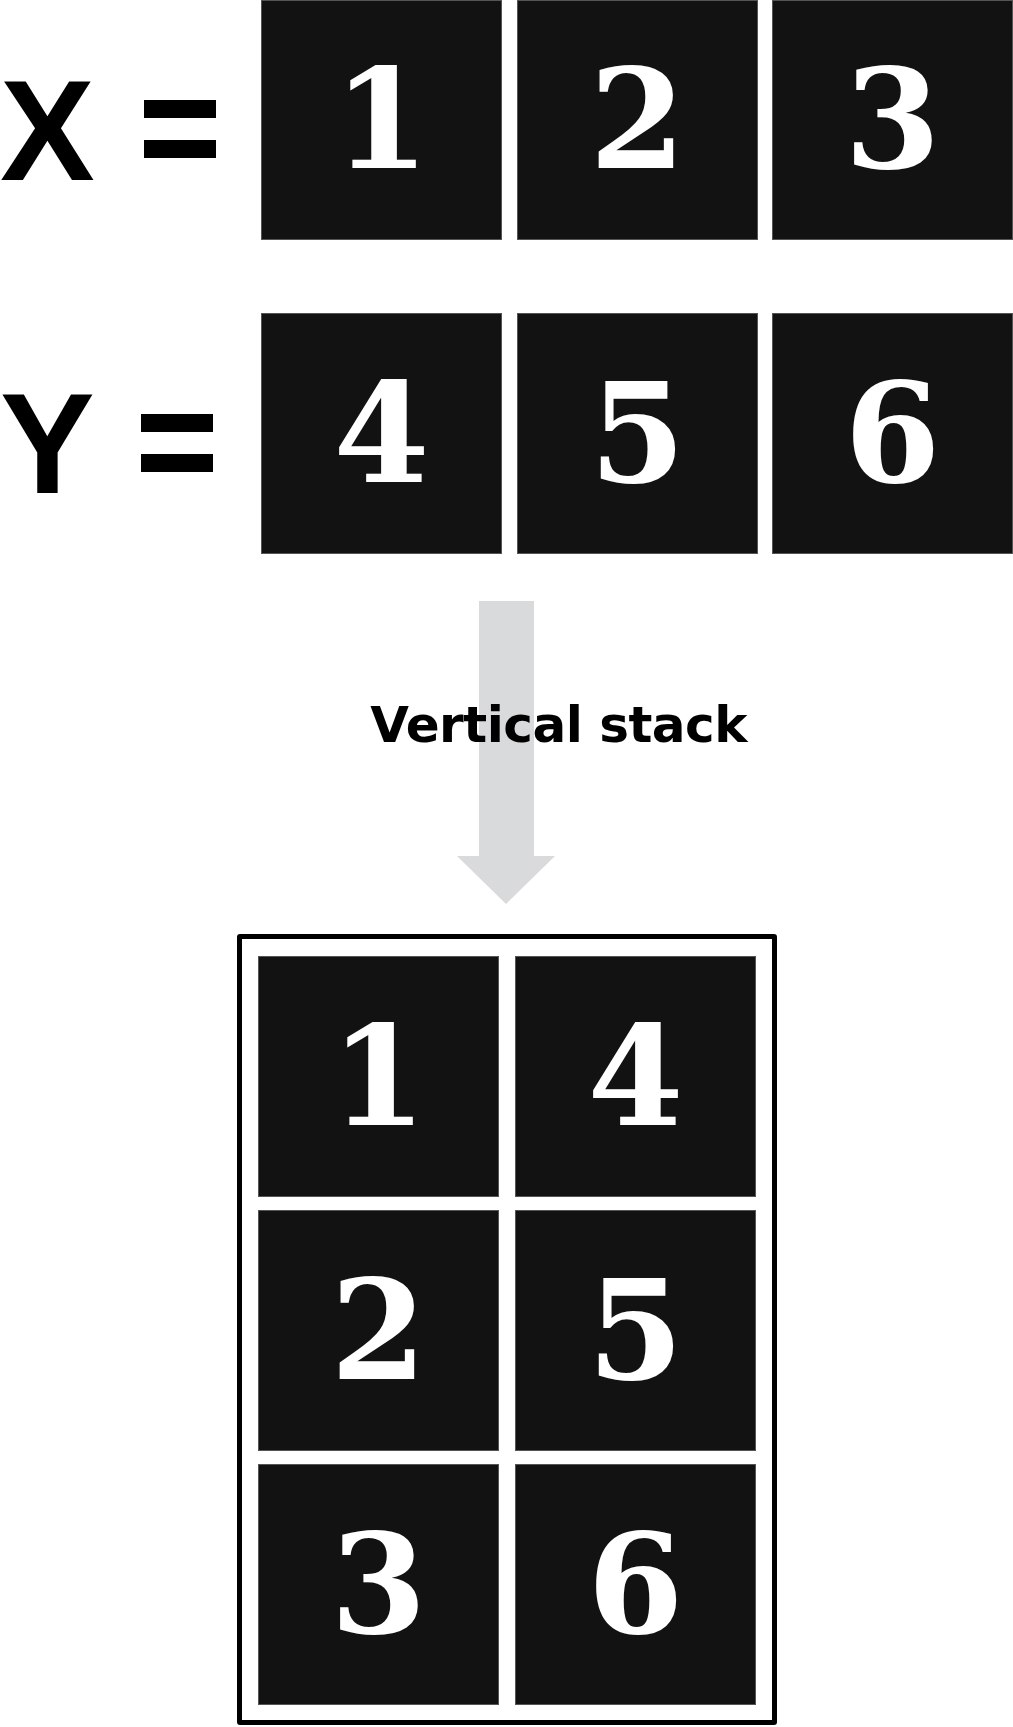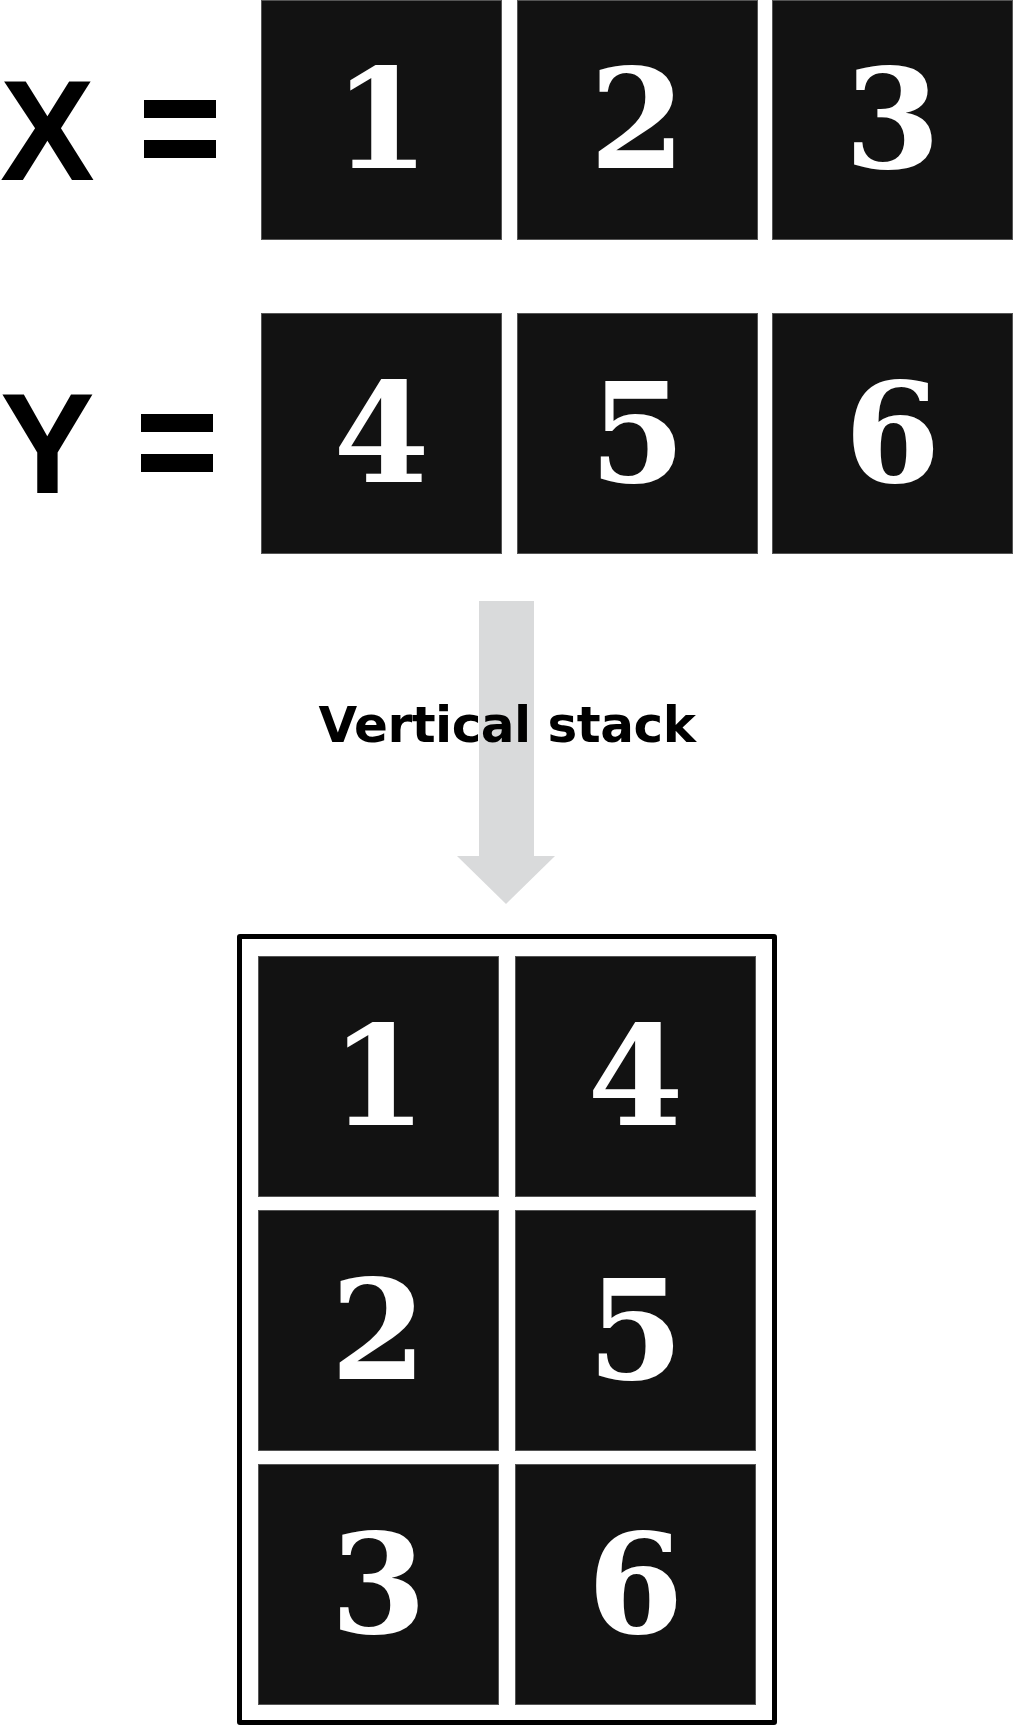--- a/index.html
+++ b/index.html
@@ -13,21 +13,21 @@
   .eq::after { bottom: 0; }
   .cell { position: absolute; width: 241px; height: 241px; background: #121212;
           box-sizing: border-box; border: 1px solid #555;
           display: flex; align-items: center; justify-content: center; }
   .digit { color: #ffffff; font-family: "DejaVu Serif", serif; font-weight: bold;
            font-size: 138px; line-height: 1; }
   .arrow-shaft { position: absolute; left: 479px; top: 601px; width: 55px; height: 256px; background: #d9dadb; }
   .arrow-head { position: absolute; left: 457px; top: 856px; width: 0; height: 0;
                 border-left: 49px solid transparent; border-right: 49px solid transparent;
                 border-top: 48px solid #d9dadb; }
-  .op-label { position: absolute; left: 267px; top: 700px; width: 480px; text-align: center;
+  .op-label { position: absolute; left: 267px; top: 700px; width: 480px; text-align: right;
               font-family: "DejaVu Sans", sans-serif; font-weight: bold; font-size: 50px;
               color: #000; line-height: 1; letter-spacing: -0.5px; }
   .frame { position: absolute; left: 237px; top: 934px; width: 540px; height: 791px;
            box-sizing: border-box; border: 5px solid #000; border-radius: 3px; }
 </style>
 </head>
 <body>
 
 <div class="var-label" style="left:0px; top:60px;">X</div>
 <div class="eq" style="left:144px; top:100px;"></div>

